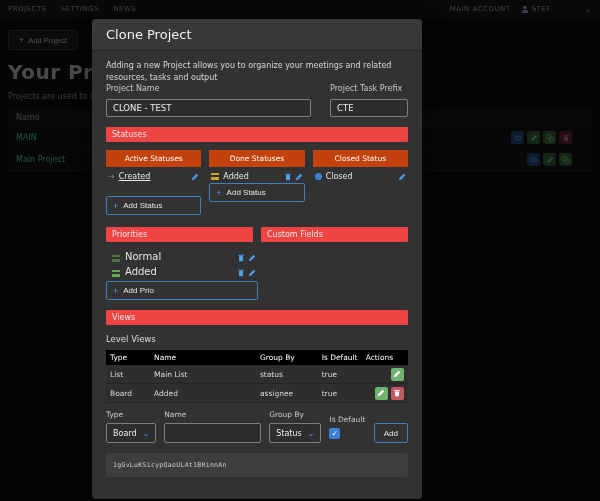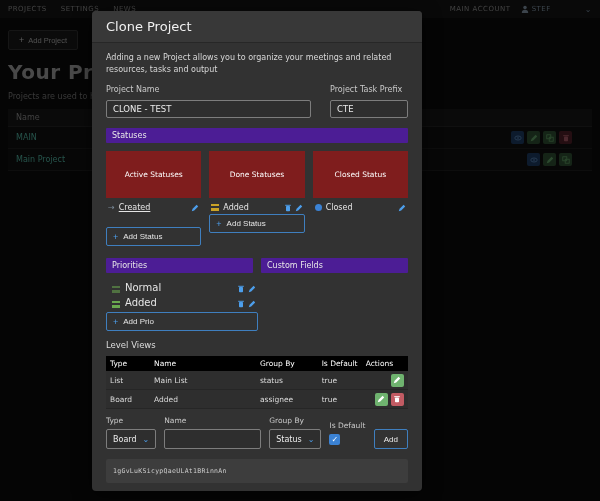--- a/index.html
+++ b/index.html
@@ -23,36 +23,36 @@
   .bg-row { display:flex; align-items:center; padding:4px 8px; height:22px; border-bottom:1px solid #1c1c1c; background:#101010; }
   .bg-row .rname { color:#4fae9c; }
   .bg-row .acts { margin-left:auto; display:flex; gap:3px; margin-right:12px; }
   .sq { width:13px; height:13px; border-radius:2px; display:flex; align-items:center; justify-content:center; }
   .sq svg { width:8px; height:8px; }
   .sq.blue { background:#1d3a5f; } .sq.green { background:#2d4d30; } .sq.red { background:#4d1f26; }
 
   .overlay { position:absolute; inset:0; background:rgba(0,0,0,0.52); }
 
   
-  .modal { position:absolute; left:92px; top:11px; width:330px; height:480px; background:#323232; border-radius:4px; box-shadow:0 4px 18px rgba(0,0,0,.6); overflow:hidden; }
+  .modal { position:absolute; left:92px; top:19px; width:330px; height:480px; background:#323232; border-radius:4px; box-shadow:0 4px 18px rgba(0,0,0,.6); overflow:hidden; }
   .modal-header { background:#383838; border-bottom:1px solid #272727; padding:8px 14px; font-size:13px; color:#f0f0f0; }
   .modal-body { padding:9px 14px 0 14px; }
   .desc { font-size:8px; color:#d8d8d8; line-height:1.5; width:300px; }
 
-  .fields { display:flex; gap:9px; margin-top:9px; }
+  .fields { display:flex; gap:9px; }
   .field label { display:block; font-size:8px; color:#c9c9c9; margin-bottom:3px; }
   .field input { background:#2e2e2e; border:1px solid #7d7d7d; border-radius:2px; color:#ececec; font-size:8.5px; padding:4px 6px; height:18px; font-family:"DejaVu Sans", sans-serif; }
   .f-name { flex:1; } .f-name input { width:205px; }
   .f-prefix input { width:78px; }
 
-  .section-bar { background:#4c1d95; color:#e8e8e8; font-size:8px; padding:3px 6px; border-radius:1px; } .mt10 { margin-top:10px; }
+  .section-bar { background:#ef4444; color:#e8e8e8; font-size:8px; padding:3px 6px; border-radius:1px; } .mt10 { margin-top:10px; }
 
   .status-cols { display:flex; gap:8px; margin-top:8px; }
   .scol { width:96px; }
-  .col-head { background:#7f1d1d; color:#fff; font-size:7.5px; text-align:center; padding:19px 0; }
+  .col-head { background:#c2410c; color:#fff; font-size:7.5px; text-align:center; padding:4px 0; }
   .item { display:flex; align-items:center; gap:4px; font-size:8px; color:#e5e5e5; padding:5px 2px 2px 2px; }
   .item .grow { flex:1; }
   .underline { text-decoration:underline; }
   .arrow { color:#7a8a99; font-size:8px; }
   .bars { width:8px; height:7px; display:inline-block; border-top:2px solid; border-bottom:2px solid; position:relative; }
   .bars::after { content:""; position:absolute; left:0; right:0; top:1.5px; border-top:2px solid; border-color:inherit; }
   .bars.yellow { border-color:#c9a227; color:#c9a227; }
   .bars.green { border-color:#6aa84f; color:#6aa84f; }
   .dot { width:7px; height:7px; border-radius:50%; background:#3b82d4; display:inline-block; }
   .mini-icons { display:flex; gap:3px; align-items:center; }
@@ -281,20 +281,21 @@
               <path d="M1 9 l1-3 5-5 2 2-5 5z" fill="#4d9fec"></path>
             </svg>
         </span>
       </div>
     </div>
     <button class="add-btn addprio">
       <span class="plus">+</span>
       <span>Add Prio</span>
     </button>
 
+    <div class="section-bar mt10">Views</div>
     <div class="views-label">Level Views</div>
 
     <div class="lv-table">
       <div class="lv-head">
         <span class="c-type">Type</span>
         <span class="c-name">Name</span>
         <span class="c-group">Group By</span>
         <span class="c-def">Is Default</span>
         <span class="c-act" style="justify-content:flex-start">Actions</span>
       </div>

